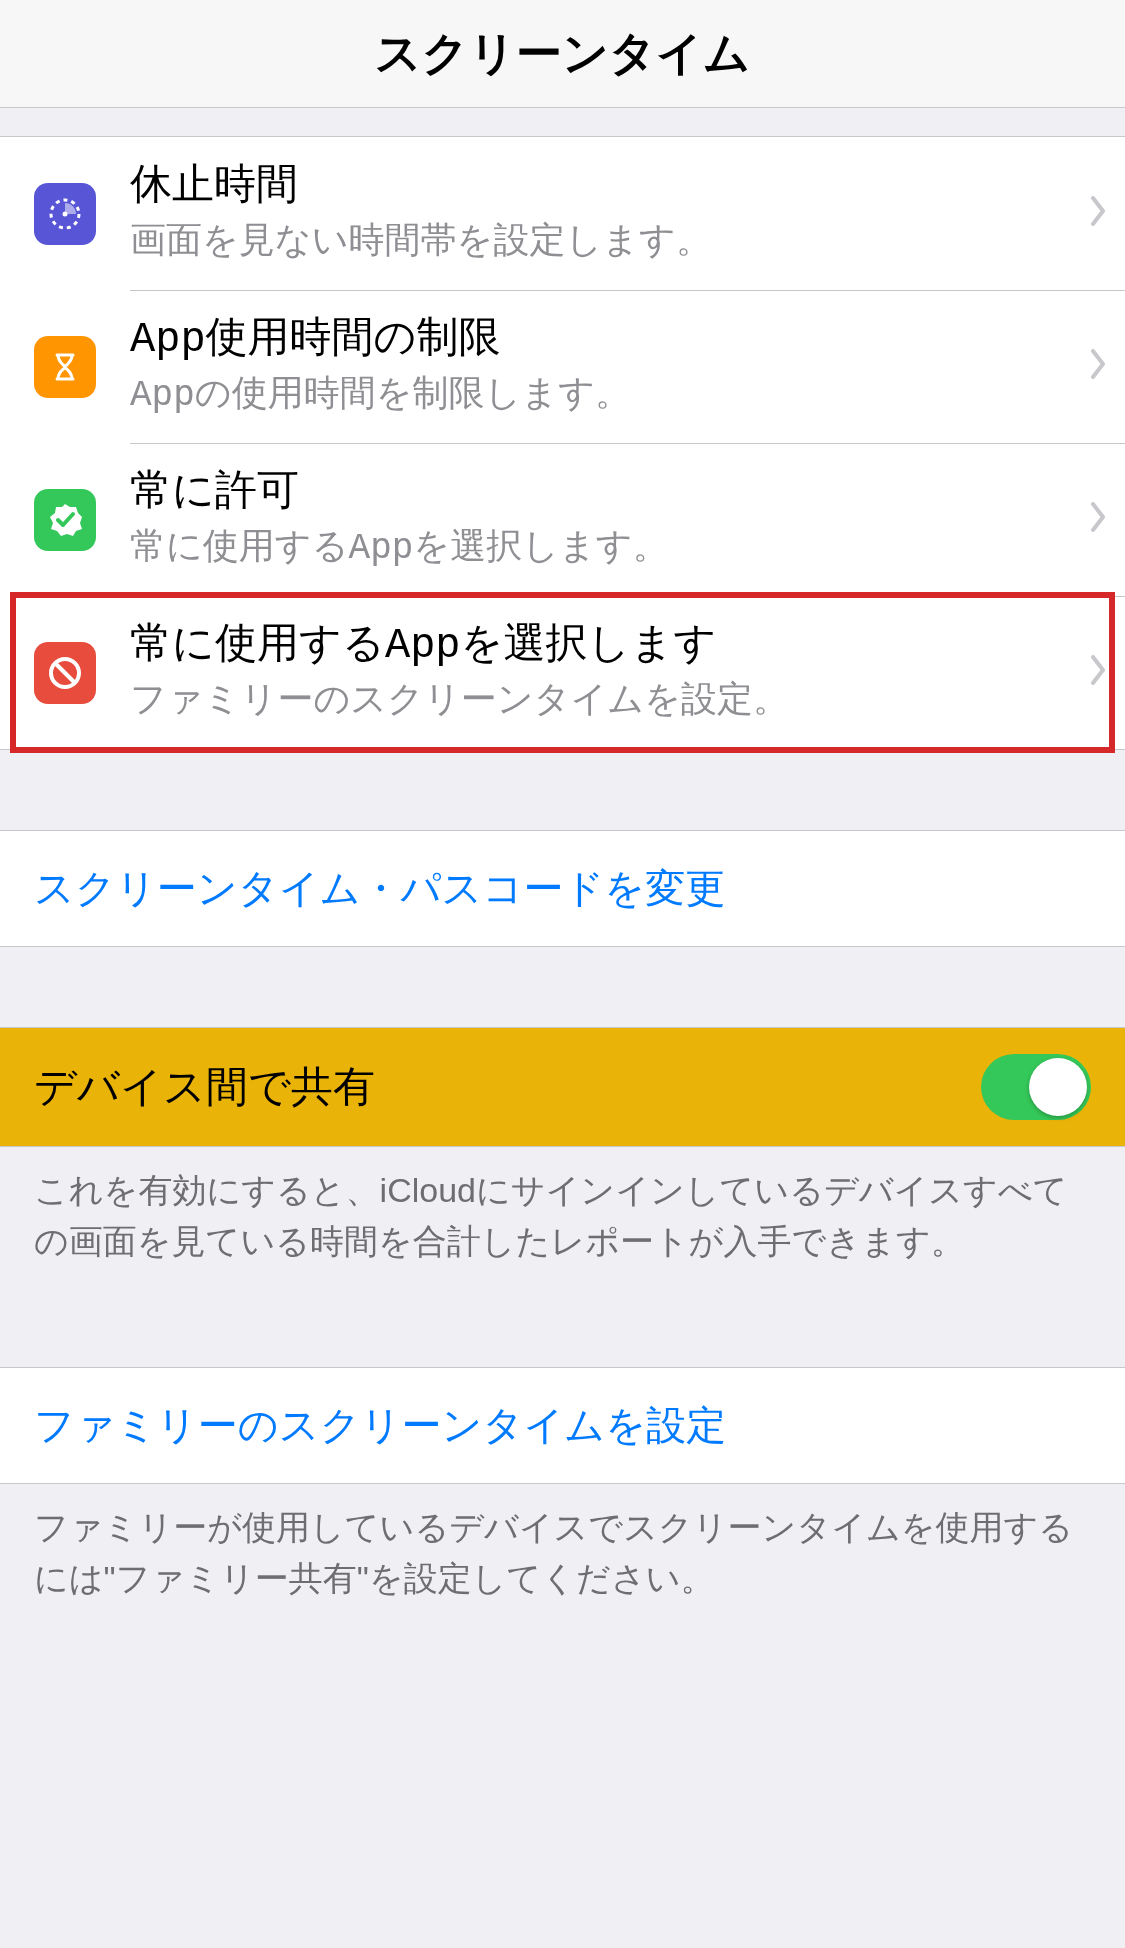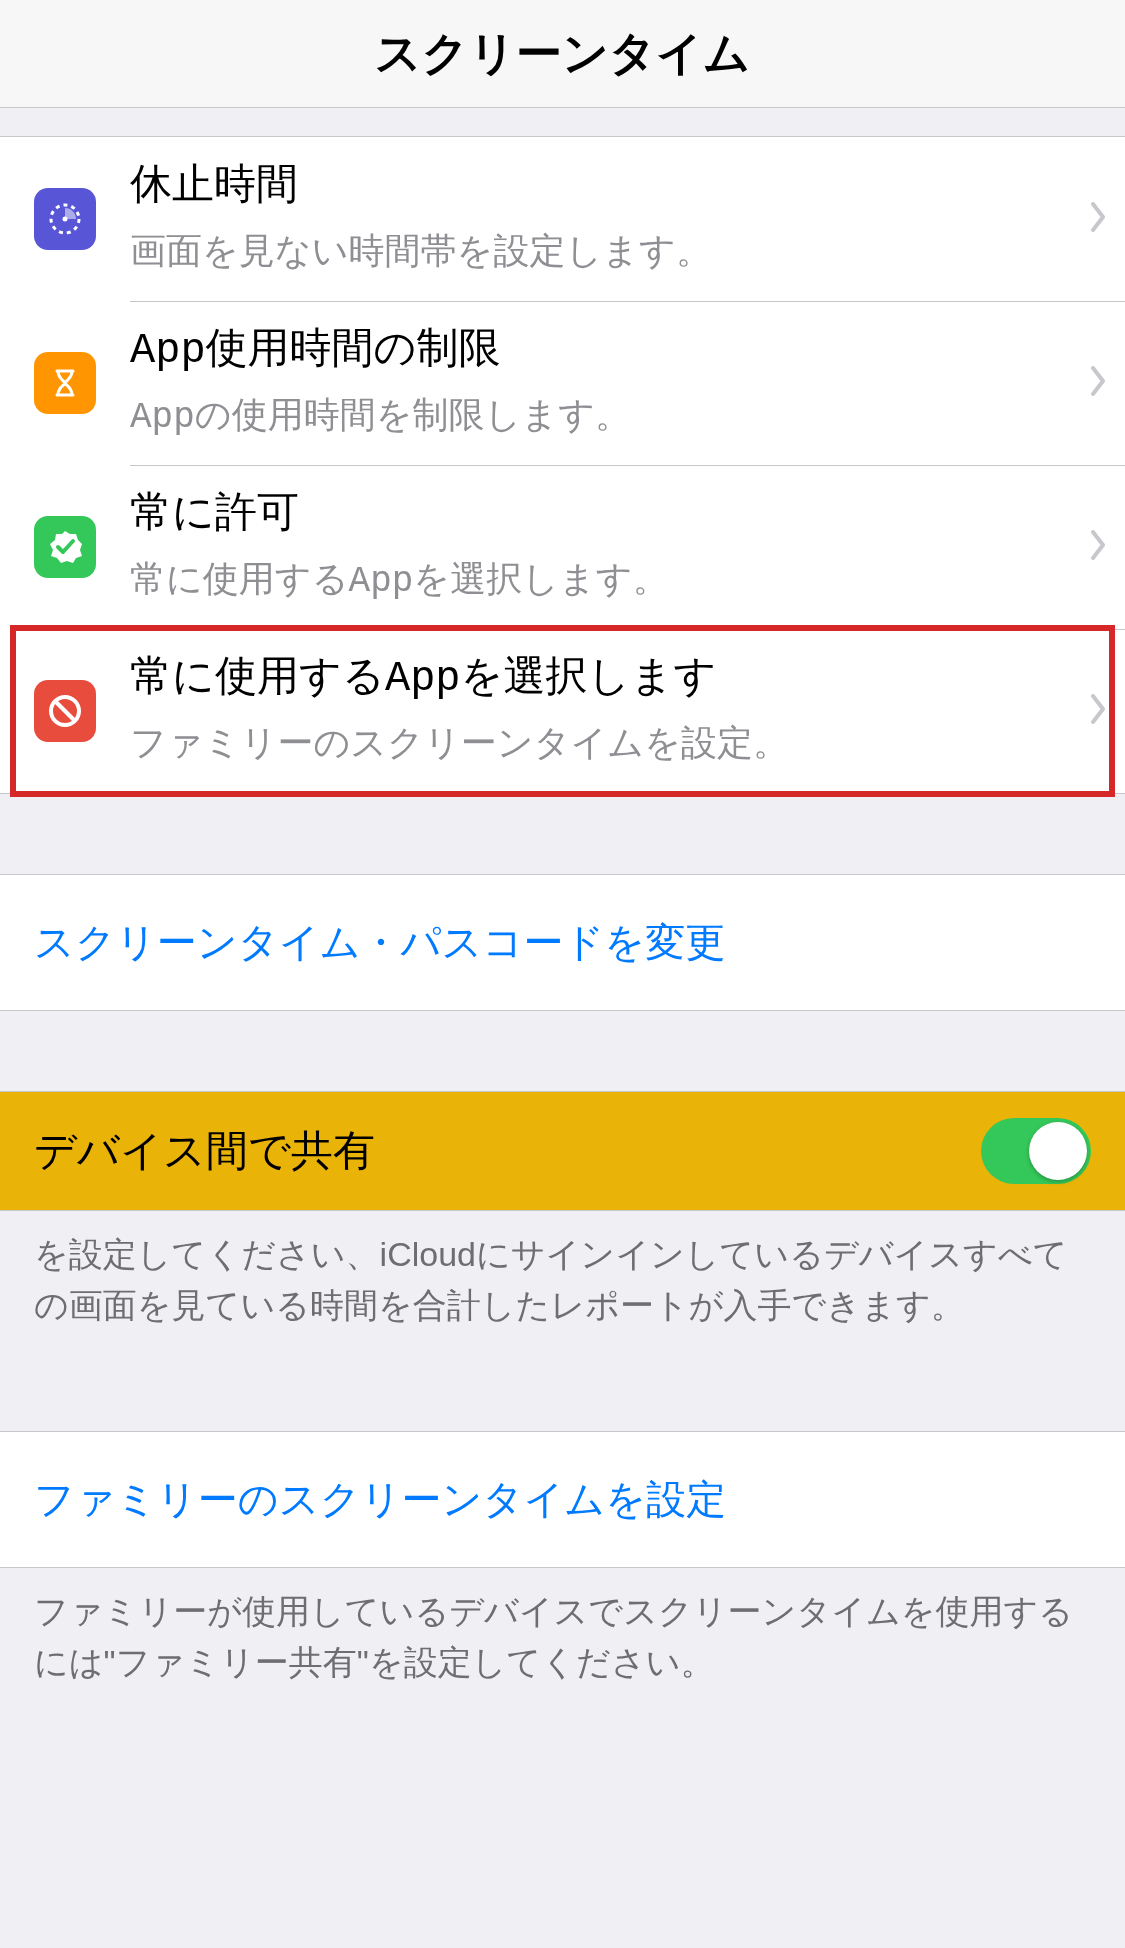--- a/index.html
+++ b/index.html
@@ -58,38 +58,38 @@
     flex: 0 0 auto;
     display: flex; align-items: center; justify-content: center;
   }
   .icon svg { width: 40px; height: 40px; }
   .icon-downtime { background: #5856d6; }
   .icon-applimit { background: #ff9500; }
   .icon-allowed  { background: #34c759; }
   .icon-content  { background: #e74c3c; }
   .row-text { flex: 1 1 auto; min-width: 0; }
   .row-title { font-size: 42px; color: #000; line-height: 1.35; }
-  .row-sub   { font-size: 36px; color: #8e8e93; line-height: 1.4; margin-top: 13px; }
+  .row-sub   { font-size: 36px; color: #8e8e93; line-height: 1.4; margin-top: 2px; }
   .chevron {
     flex: 0 0 auto;
     margin-left: 14px;
     color: #c7c7cc;
   }
   .chevron svg { width: 18px; height: 30px; }
   .highlight {
     position: absolute;
     left: 10px; right: 10px; top: -4px; bottom: -4px;
     border: 6px solid #d62828;
     pointer-events: none;
   }
   .link-row {
     background: #fff;
     border-top: 1px solid #c8c7cc;
     border-bottom: 1px solid #c8c7cc;
-    padding: 40px 34px;
+    padding: 30px 34px;
     font-size: 40px;
     color: #007aff;
     cursor: pointer;
   }
   .toggle-row {
     background: #eab308;
     border-top: 1px solid #c8c7cc;
     border-bottom: 1px solid #c8c7cc;
     padding: 26px 34px;
     display: flex;
@@ -213,21 +213,21 @@
 </div>
 
 <div class="gap-m"></div>
 
 <div class="toggle-row">
   <span>デバイス間で共有</span>
   <div class="switch">
     <div class="switch-knob"></div>
   </div>
 </div>
-<div class="footer-text">を設定してください、iCloudにサインインしているデバイスすべての画面を見ている時間を合計したレポートが入手できます。</div>
+<div class="footer-text">これを有効にすると、iCloudにサインインしているデバイスすべての画面を見ている時間を合計したレポートが入手できます。</div>
 
 <div class="gap-l"></div>
 
 <div class="link-row">
   <span>ファミリーのスクリーンタイムを設定</span>
 </div>
 <div class="footer-text">ファミリーが使用しているデバイスでスクリーンタイムを使用するには"ファミリー共有"を設定してください。</div>
 
 <div class="gap-m"></div>
 

